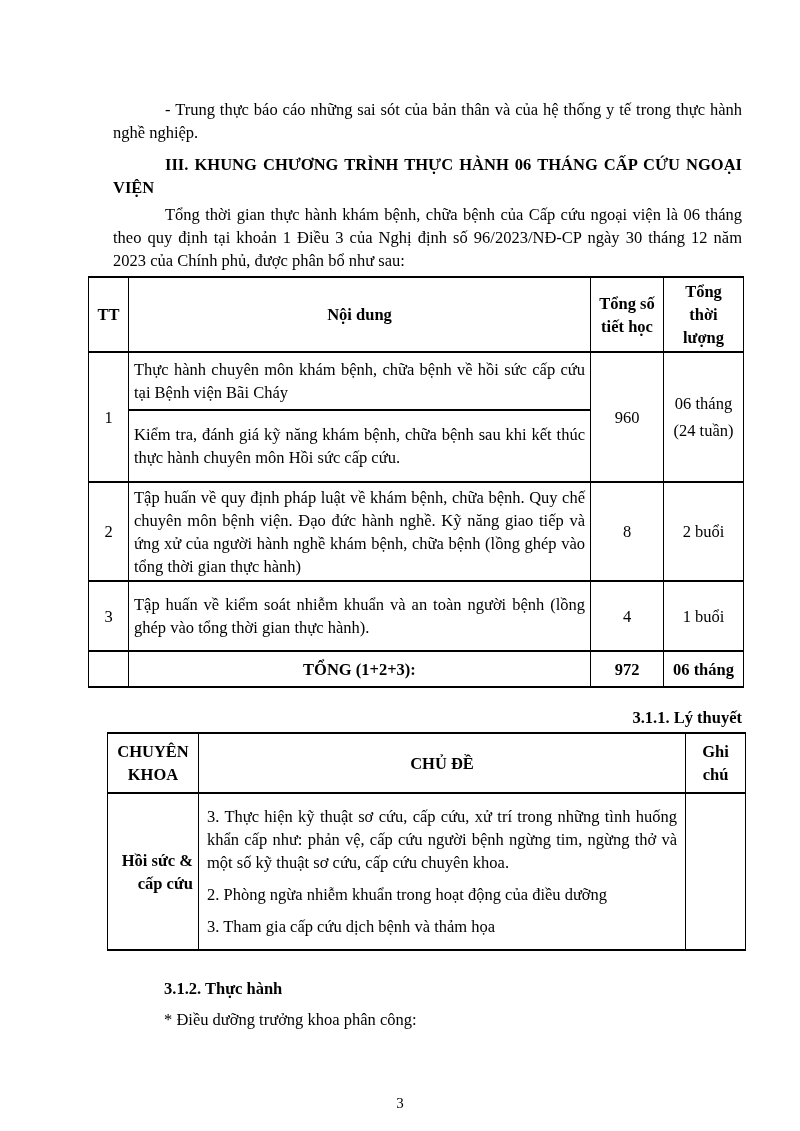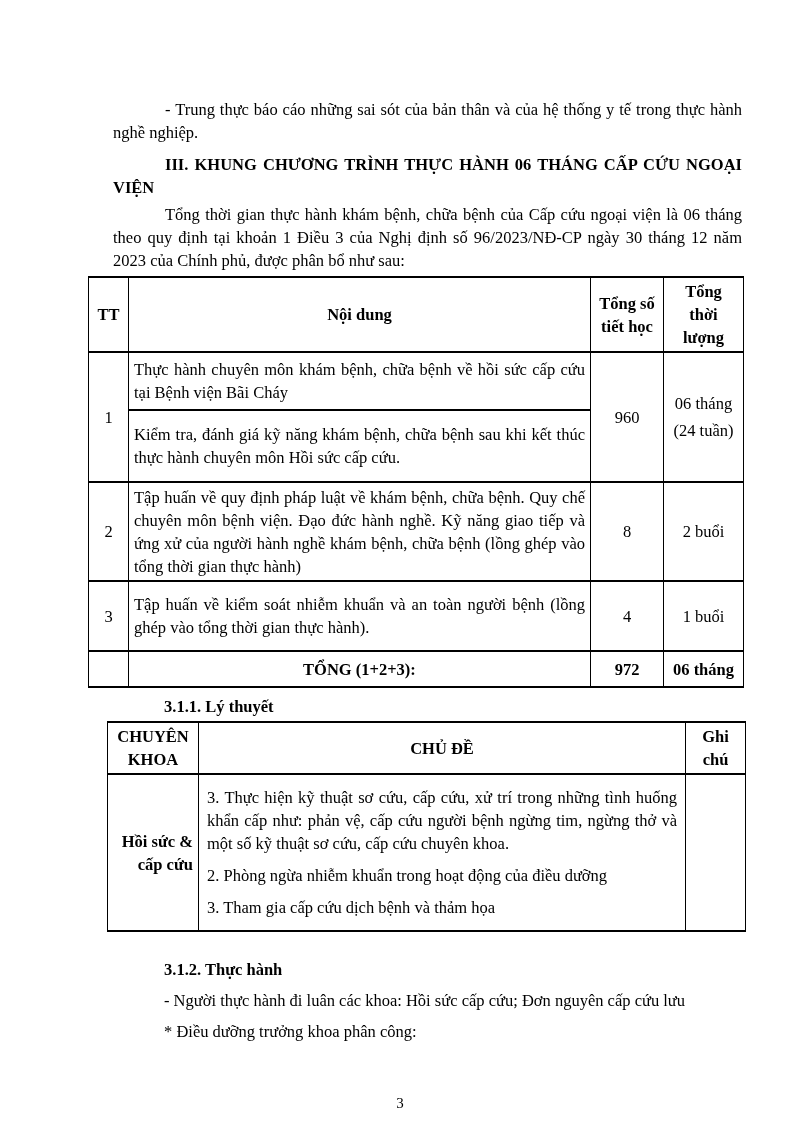--- a/index.html
+++ b/index.html
@@ -8,21 +8,21 @@
     background:#ffffff;color:#000;
     font-family:"Liberation Serif","DejaVu Serif",serif;
     font-size:16.5px;line-height:23px;
     box-sizing:border-box;padding-top:98px;overflow:hidden;
   }
   .para{margin:0 58px 0 113px;text-align:justify;text-indent:52px;}
   .para.bold{font-weight:bold;}
   .mt8{margin-top:9px;}
   .mt4{margin-top:4px;}
   .subhead{font-weight:bold;margin:26px 58px 0 164px;}
-  .subhead.tight{margin-top:7px;}
+  .subhead.tight{margin-top:18px;text-align:right;}
   .plainline{margin:8px 58px 0 164px;}
 
   table{border-collapse:collapse;table-layout:fixed;}
   .tbl1{margin:4px 0 0 88px;width:655px;}
   .tbl2{margin:3px 0 0 107px;width:638px;}
   th,td{
     border:1px solid #000;
     border-top-width:2px;border-bottom-width:2px;
     padding:2px 5px;vertical-align:middle;
     font-size:16.5px;line-height:23px;
@@ -99,36 +99,35 @@
 
   <p class="subhead tight">3.1.1. Lý thuyết</p>
 
   <table class="tbl2">
     <colgroup>
       <col style="width:91px">
         <col style="width:487px">
         <col style="width:60px">
     </colgroup>
     <tbody>
-        <tr style="height:52px">
+        <tr style="height:60px">
       <th>CHUYÊN KHOA</th>
       <th>CHỦ ĐỀ</th>
       <th>Ghi chú</th>
     </tr>
     <tr style="height:133px">
       <td class="khoa-cell">Hồi sức &amp; cấp cứu</td>
       <td class="topics-cell">
         <p>3. Thực hiện kỹ thuật sơ cứu, cấp cứu, xử trí trong những tình huống khẩn cấp như: phản vệ, cấp cứu người bệnh ngừng tim, ngừng thở và một số kỹ thuật sơ cứu, cấp cứu chuyên khoa.</p>
         <p>2. Phòng ngừa nhiễm khuẩn trong hoạt động của điều dưỡng</p>
         <p>3. Tham gia cấp cứu dịch bệnh và thảm họa</p>
       </td>
       <td></td>
     </tr>
   </tbody>
     </table>
 
   <p class="subhead">3.1.2. Thực hành</p>
-  <p class="plainline">- Người thực hành đi luân các khoa: Hồi sức cấp cứu; Đơn nguyên cấp cứu lưu</p>
   <p class="plainline">* Điều dưỡng trưởng khoa phân công:</p>
 
   <div class="footer-page">3</div>
 
 </div>
 
 </body></html>

